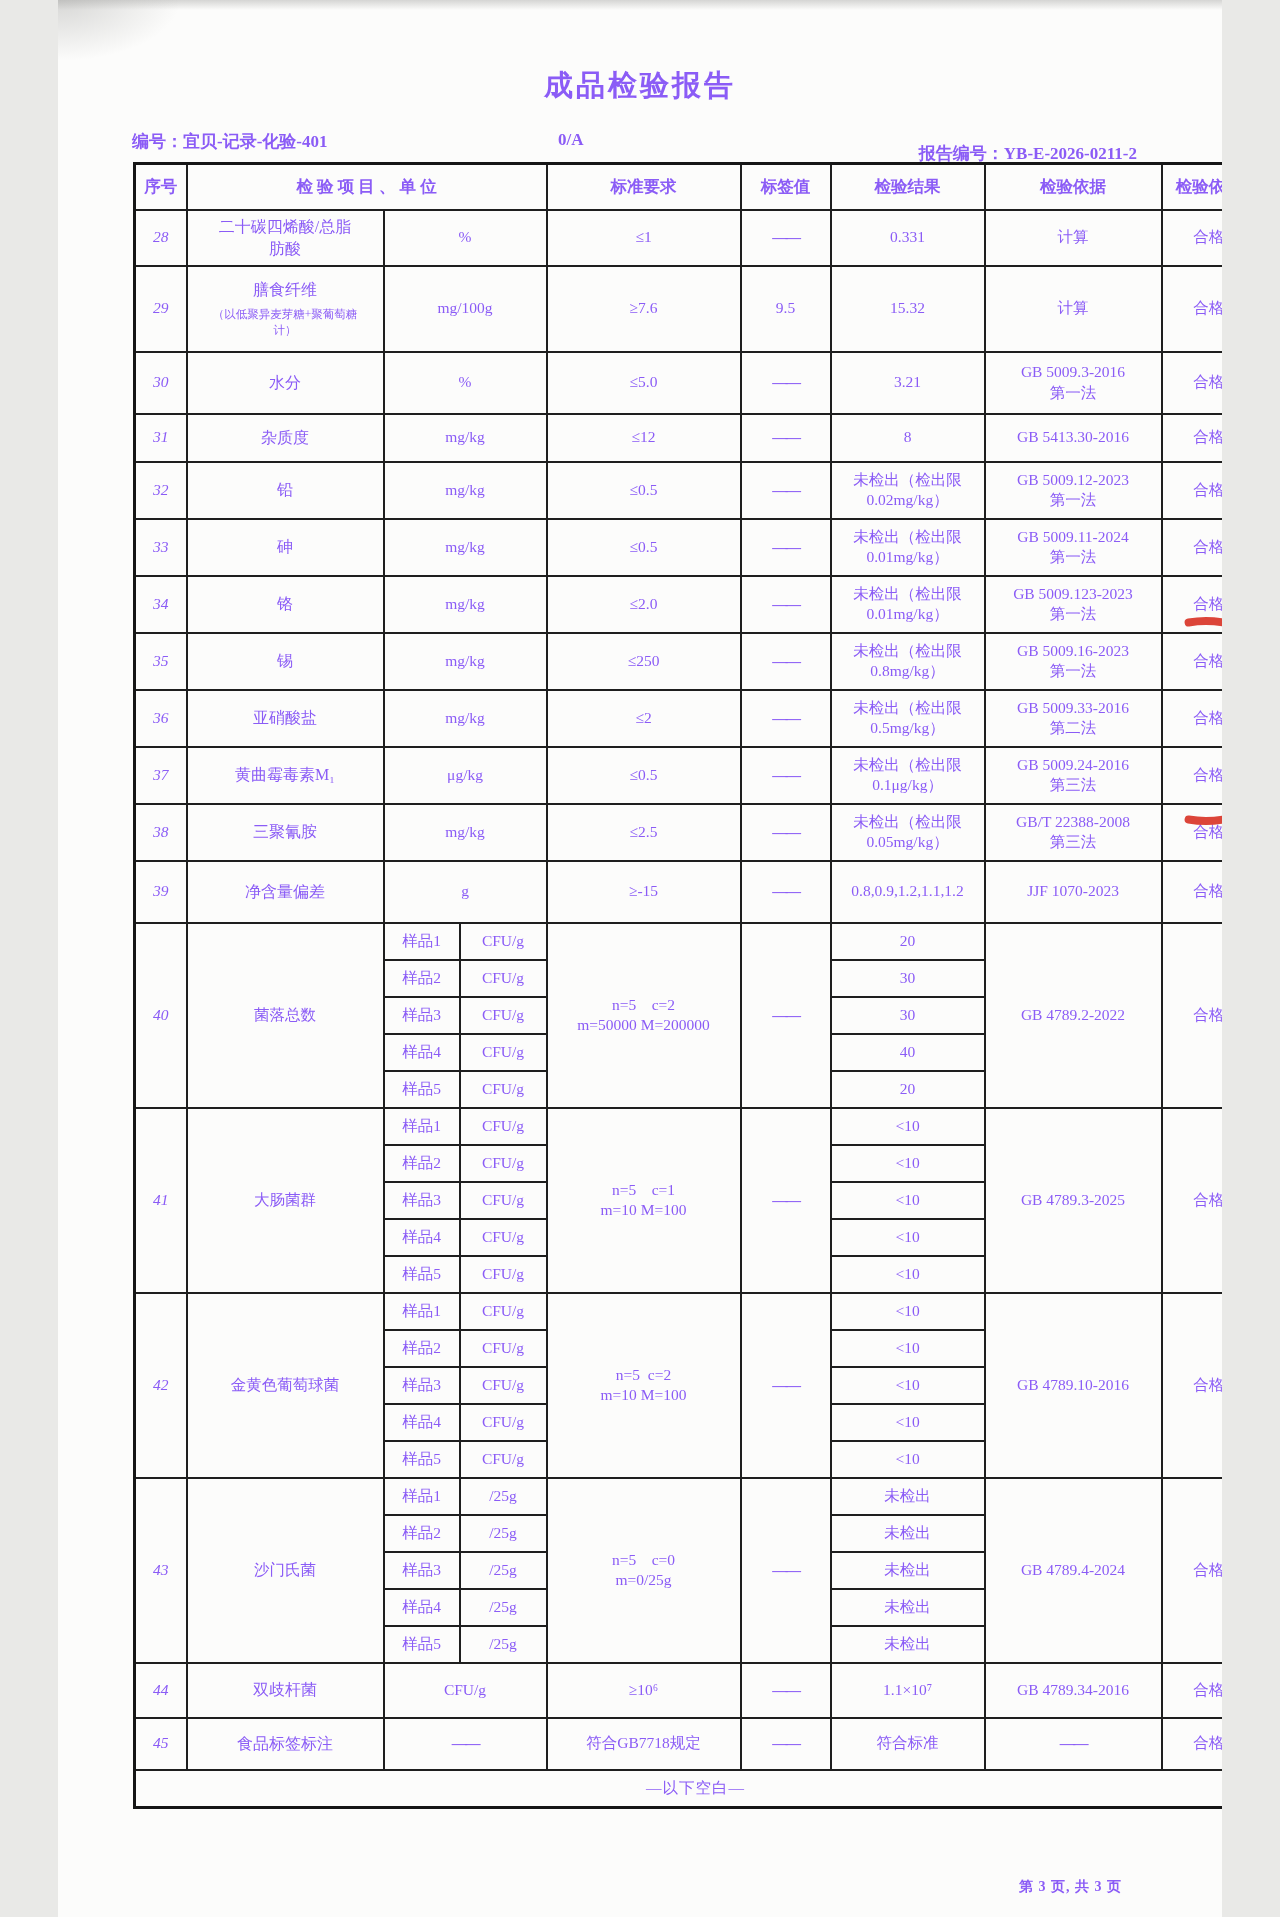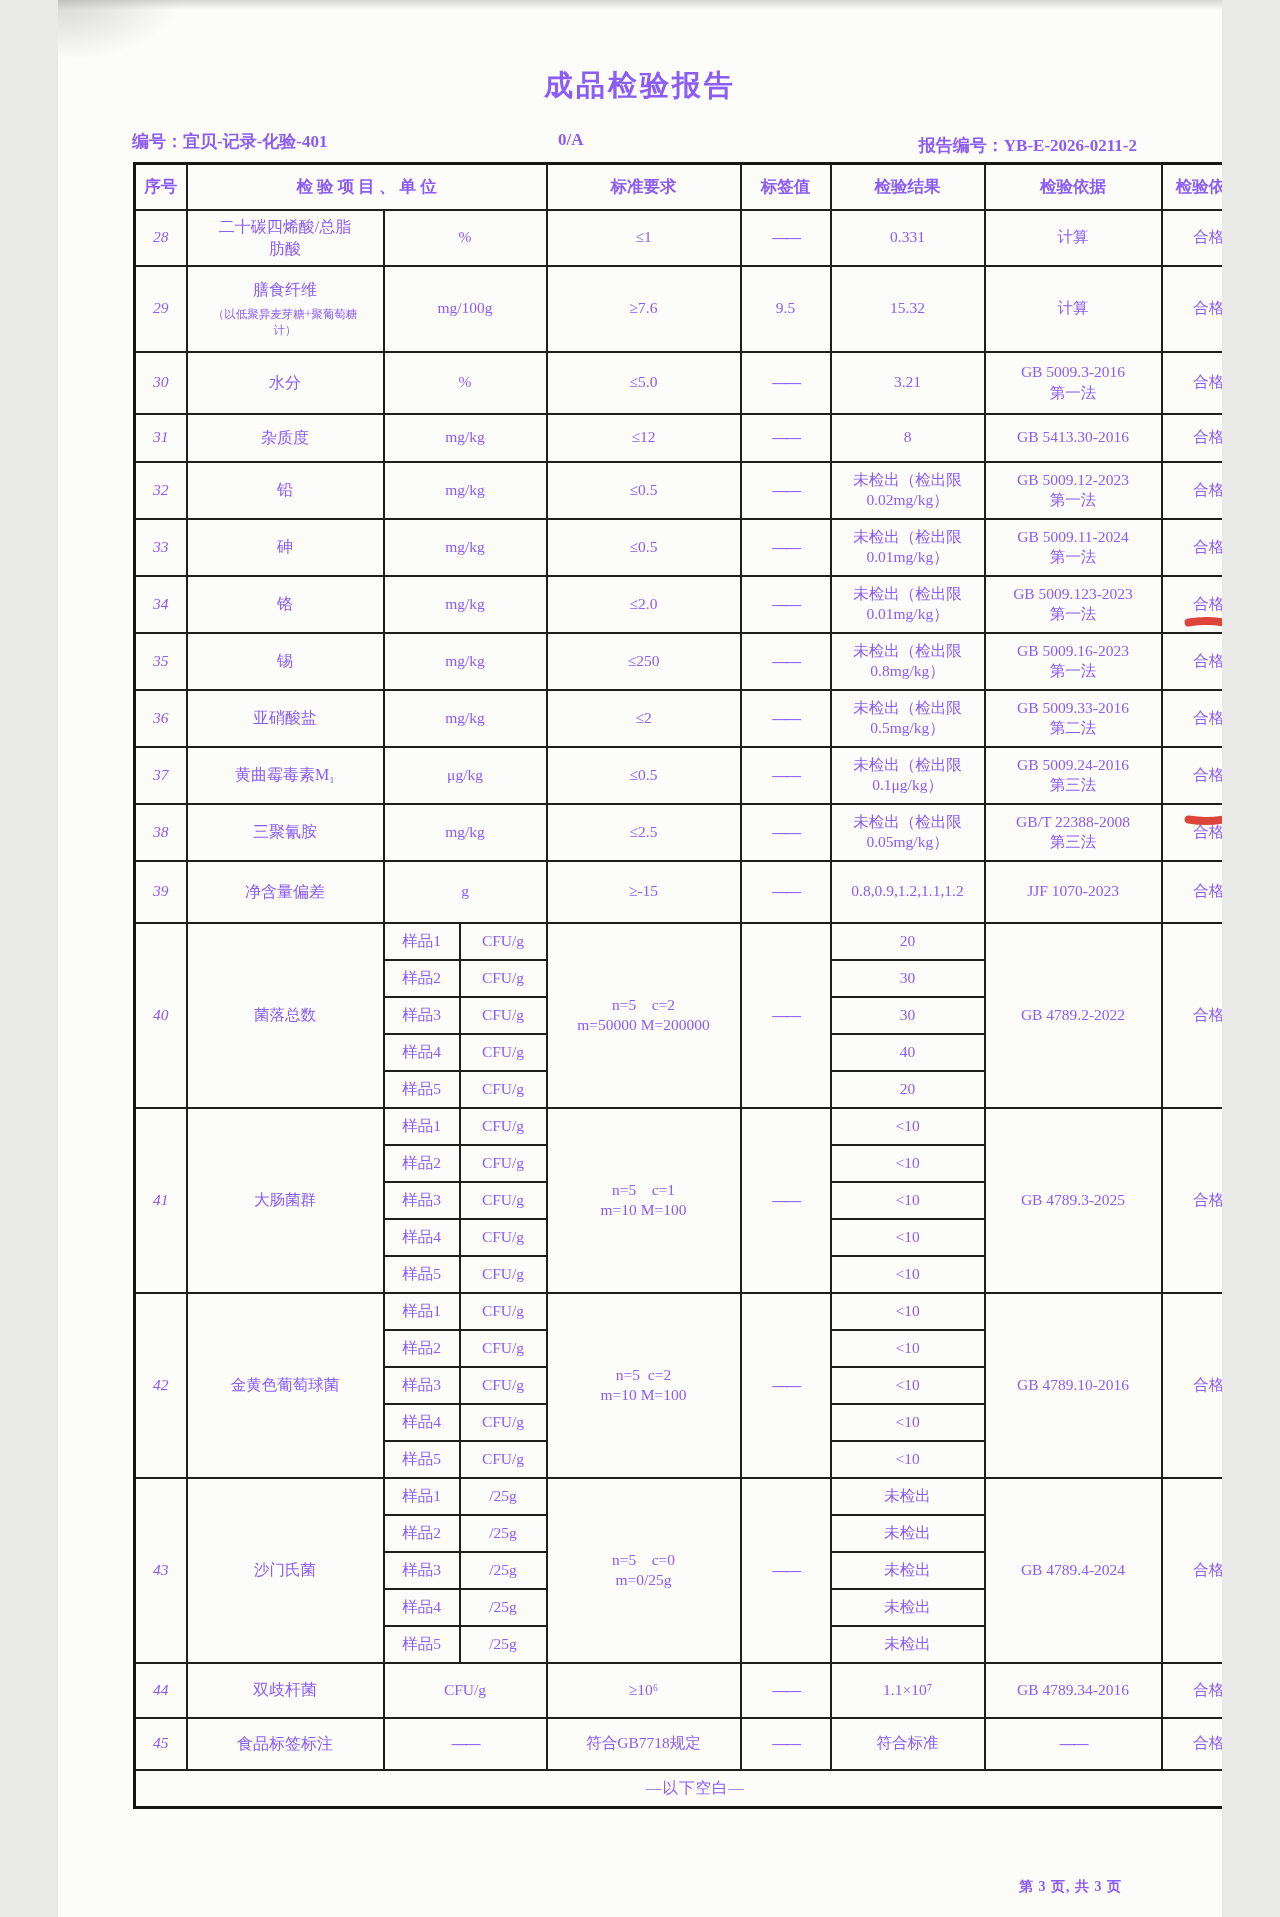--- a/index.html
+++ b/index.html
@@ -17,21 +17,21 @@
   .scan-corner{position:absolute;top:0;left:0;width:120px;height:60px;
     background:radial-gradient(ellipse at top left,#a8a8a6,rgba(255,255,255,0) 72%);opacity:.45;}
   .title{
     margin:0;padding-top:66px;text-align:center;
     font-size:29px;font-weight:700;letter-spacing:3px;
     font-family:"Liberation Sans","DejaVu Sans",sans-serif;
   }
   .meta-row{position:relative;height:26px;margin-top:24px;font-size:17px;font-weight:600;}
   .meta-left{position:absolute;left:74px;top:0;}
   .meta-center{position:absolute;left:500px;top:0;font-weight:600;}
-  .meta-right{position:absolute;right:85px;top:4px;}
+  .meta-right{position:absolute;right:85px;top:12px;}
   table.report{
     margin-left:75px;margin-top:6px;
     border-collapse:collapse;table-layout:fixed;width:1122px;
     border:3px solid #161616;
   }
   table.report th,table.report td{
     border:2px solid #1e1e1e;
     text-align:center;vertical-align:middle;
     padding:2px 3px;font-size:15.5px;line-height:1.32;
     overflow:hidden;

